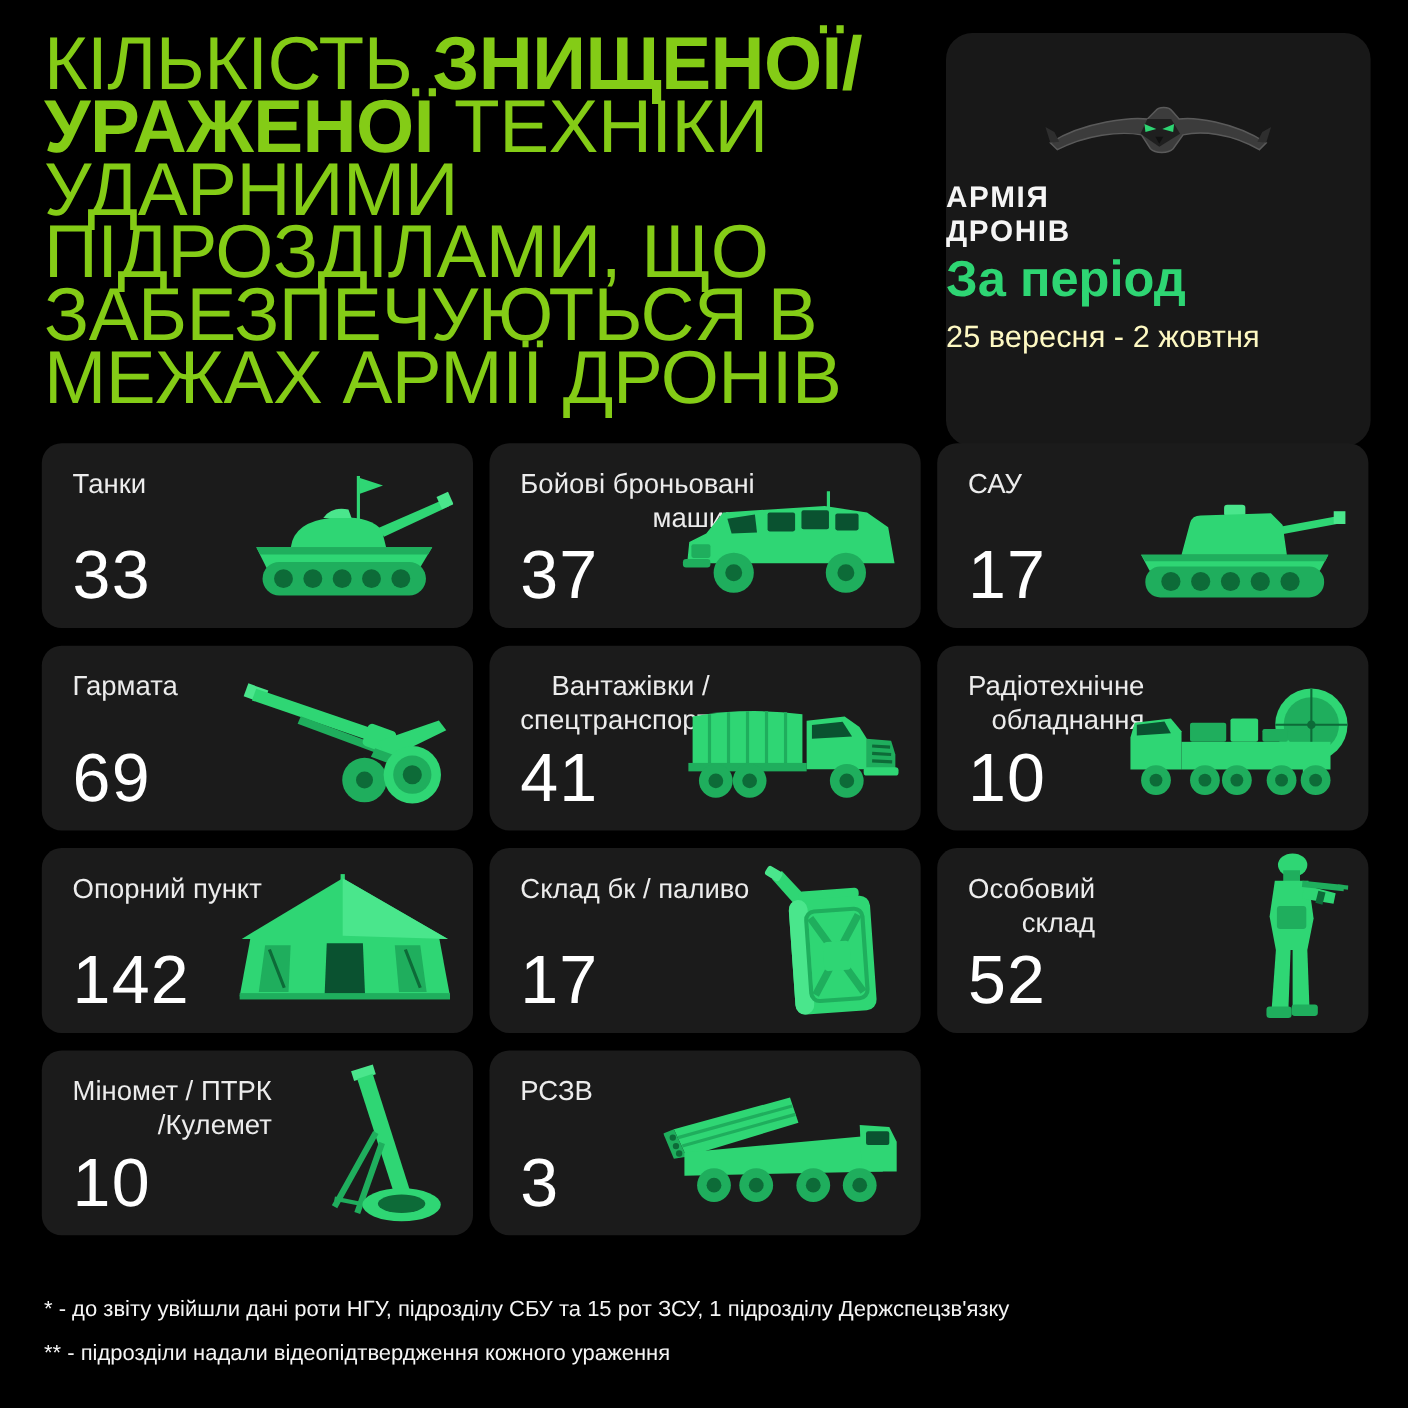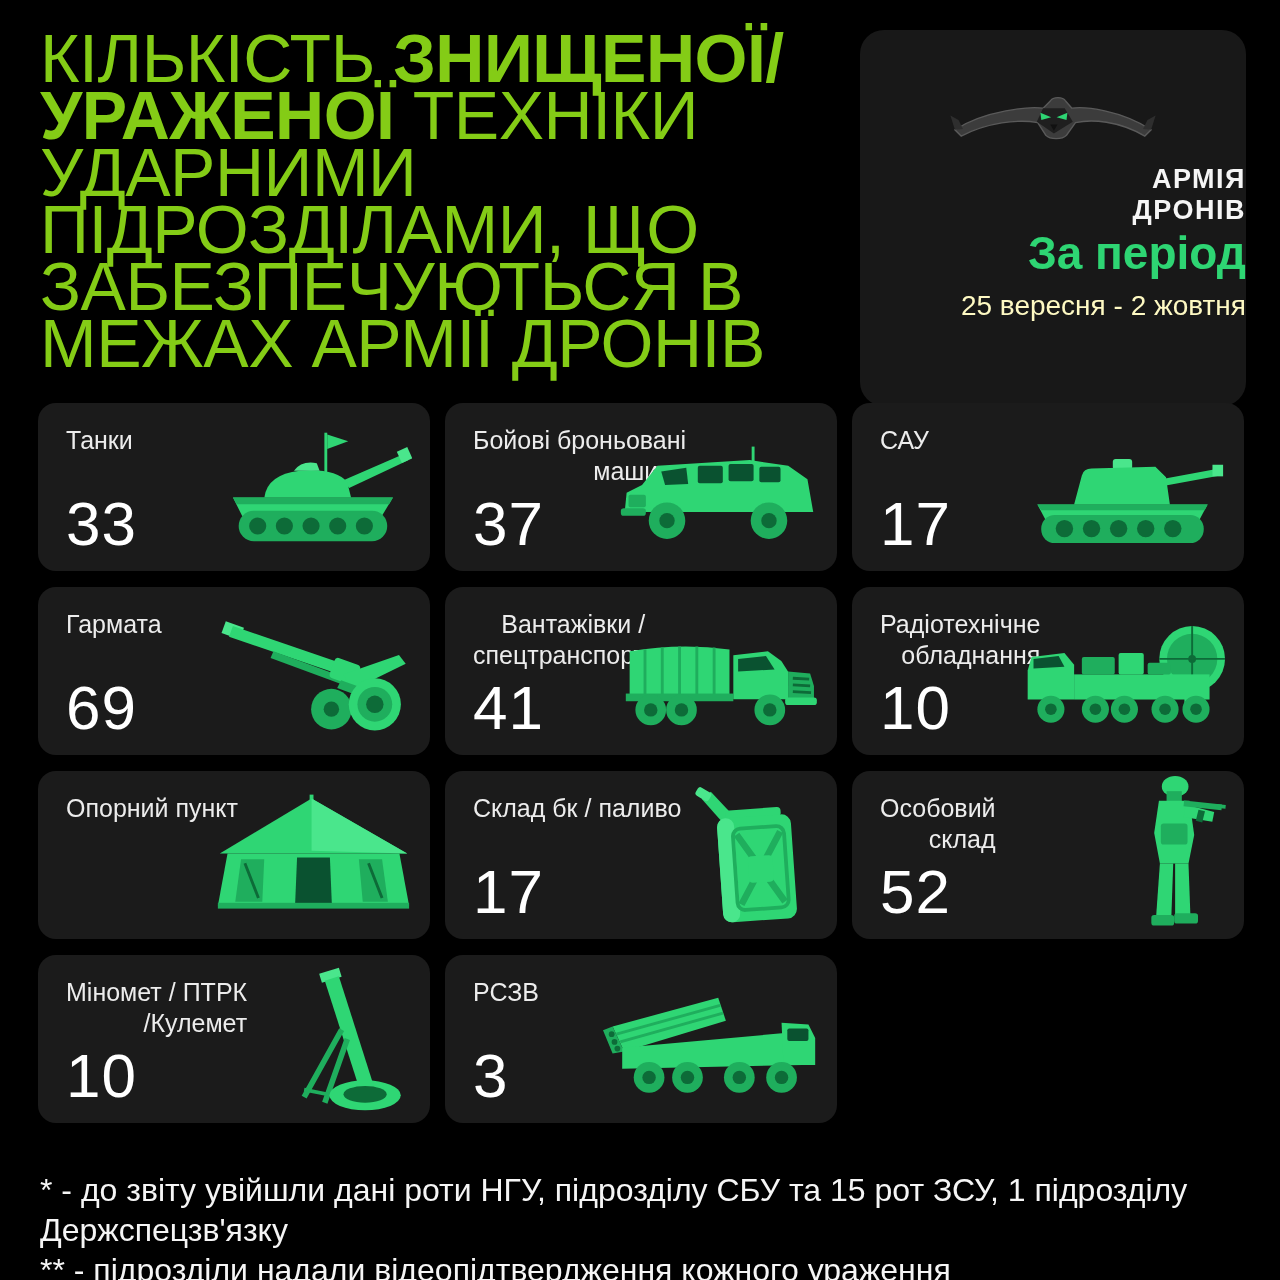--- a/index.html
+++ b/index.html
@@ -17,21 +17,21 @@
   .title {
     position:absolute; left:40px; top:30px; width:800px;
     font-size:68px; line-height:57px; letter-spacing:-0.5px;
     color:#84cc16; text-transform:uppercase; font-weight:400;
   }
   .title .bold { font-weight:700; }
 
   
   .period-card {
     position:absolute; left:860px; top:30px; width:386px; height:376px;
-    background:#181818; border-radius:24px; text-align:right;
+    background:#181818; border-radius:24px; text-align:left;
     padding-top:50px;
   }
   .drone-wrap { height:78px; display:flex; align-items:center; justify-content:center; }
   .logo-text { margin-top:6px; font-size:27px; line-height:31px; font-weight:600; letter-spacing:1.5px; color:#f5f5f5; }
   .period-heading { margin-top:0; font-size:46px; font-weight:700; color:#2ed573; }
   .period-dates { margin-top:10px; font-size:28px; font-weight:400; color:#fef9c3; }
 
   
   .grid {
     position:absolute; left:38px; top:403px; width:1206px;
@@ -53,21 +53,21 @@
     position:absolute; left:28px; bottom:12px;
     font-size:62px; font-weight:400; letter-spacing:1px; color:#ffffff;
   }
   .card-icon {
     position:absolute; right:18px; top:0; bottom:0;
     display:flex; align-items:center; justify-content:flex-end;
   }
 
   
   .footnotes { position:absolute; left:40px; top:1170px; width:1200px; }
-  .fn { font-size:32px; line-height:40px; color:#f5f5f5; font-weight:400; }
+  .fn { font-size:20px; line-height:40px; color:#f5f5f5; font-weight:400; }
 </style>
 </head>
 <body>
 
 <div class="page">
 
   <header class="title">
     <div><span class="reg">КІЛЬКІСТЬ</span> <span class="bold">ЗНИЩЕНОЇ/</span></div>
     <div><span class="bold">УРАЖЕНОЇ</span> <span class="reg">ТЕХНІКИ</span></div>
     <div>УДАРНИМИ</div>
@@ -233,20 +233,21 @@
     <circle cx="152" cy="102" r="14" fill="#1fae5d"></circle>
             <circle cx="152" cy="102" r="6" fill="#0d6b38"></circle>
     <circle cx="184" cy="102" r="14" fill="#1fae5d"></circle>
             <circle cx="184" cy="102" r="6" fill="#0d6b38"></circle>
   </svg>
         </div>
   </section>
 
   <section class="card">
     <div class="card-label">Опорний пункт</div>
+    <div class="card-value">142</div>
     <div class="card-icon">
           <svg width="198" height="132" viewBox="0 0 205 135">
     <rect x="99" y="5" width="4" height="14" fill="#2fd674"></rect>
     <polygon points="101,9 200,66 6,66" fill="#2fd674"></polygon>
     <polygon points="101,9 200,66 101,63" fill="#4ae68c"></polygon>
     <polygon points="14,66 192,66 202,120 4,120" fill="#2fd674"></polygon>
     <polygon points="86,70 120,70 122,118 84,118" fill="#0a5230"></polygon>
     <polygon points="28,72 52,72 50,116 22,116" fill="#1fae5d"></polygon>
     <polygon points="150,72 174,72 180,116 154,116" fill="#1fae5d"></polygon>
     <path d="M32 76 L46 112 M160 76 L174 112" stroke="#0d6b38" stroke-width="3"></path>

